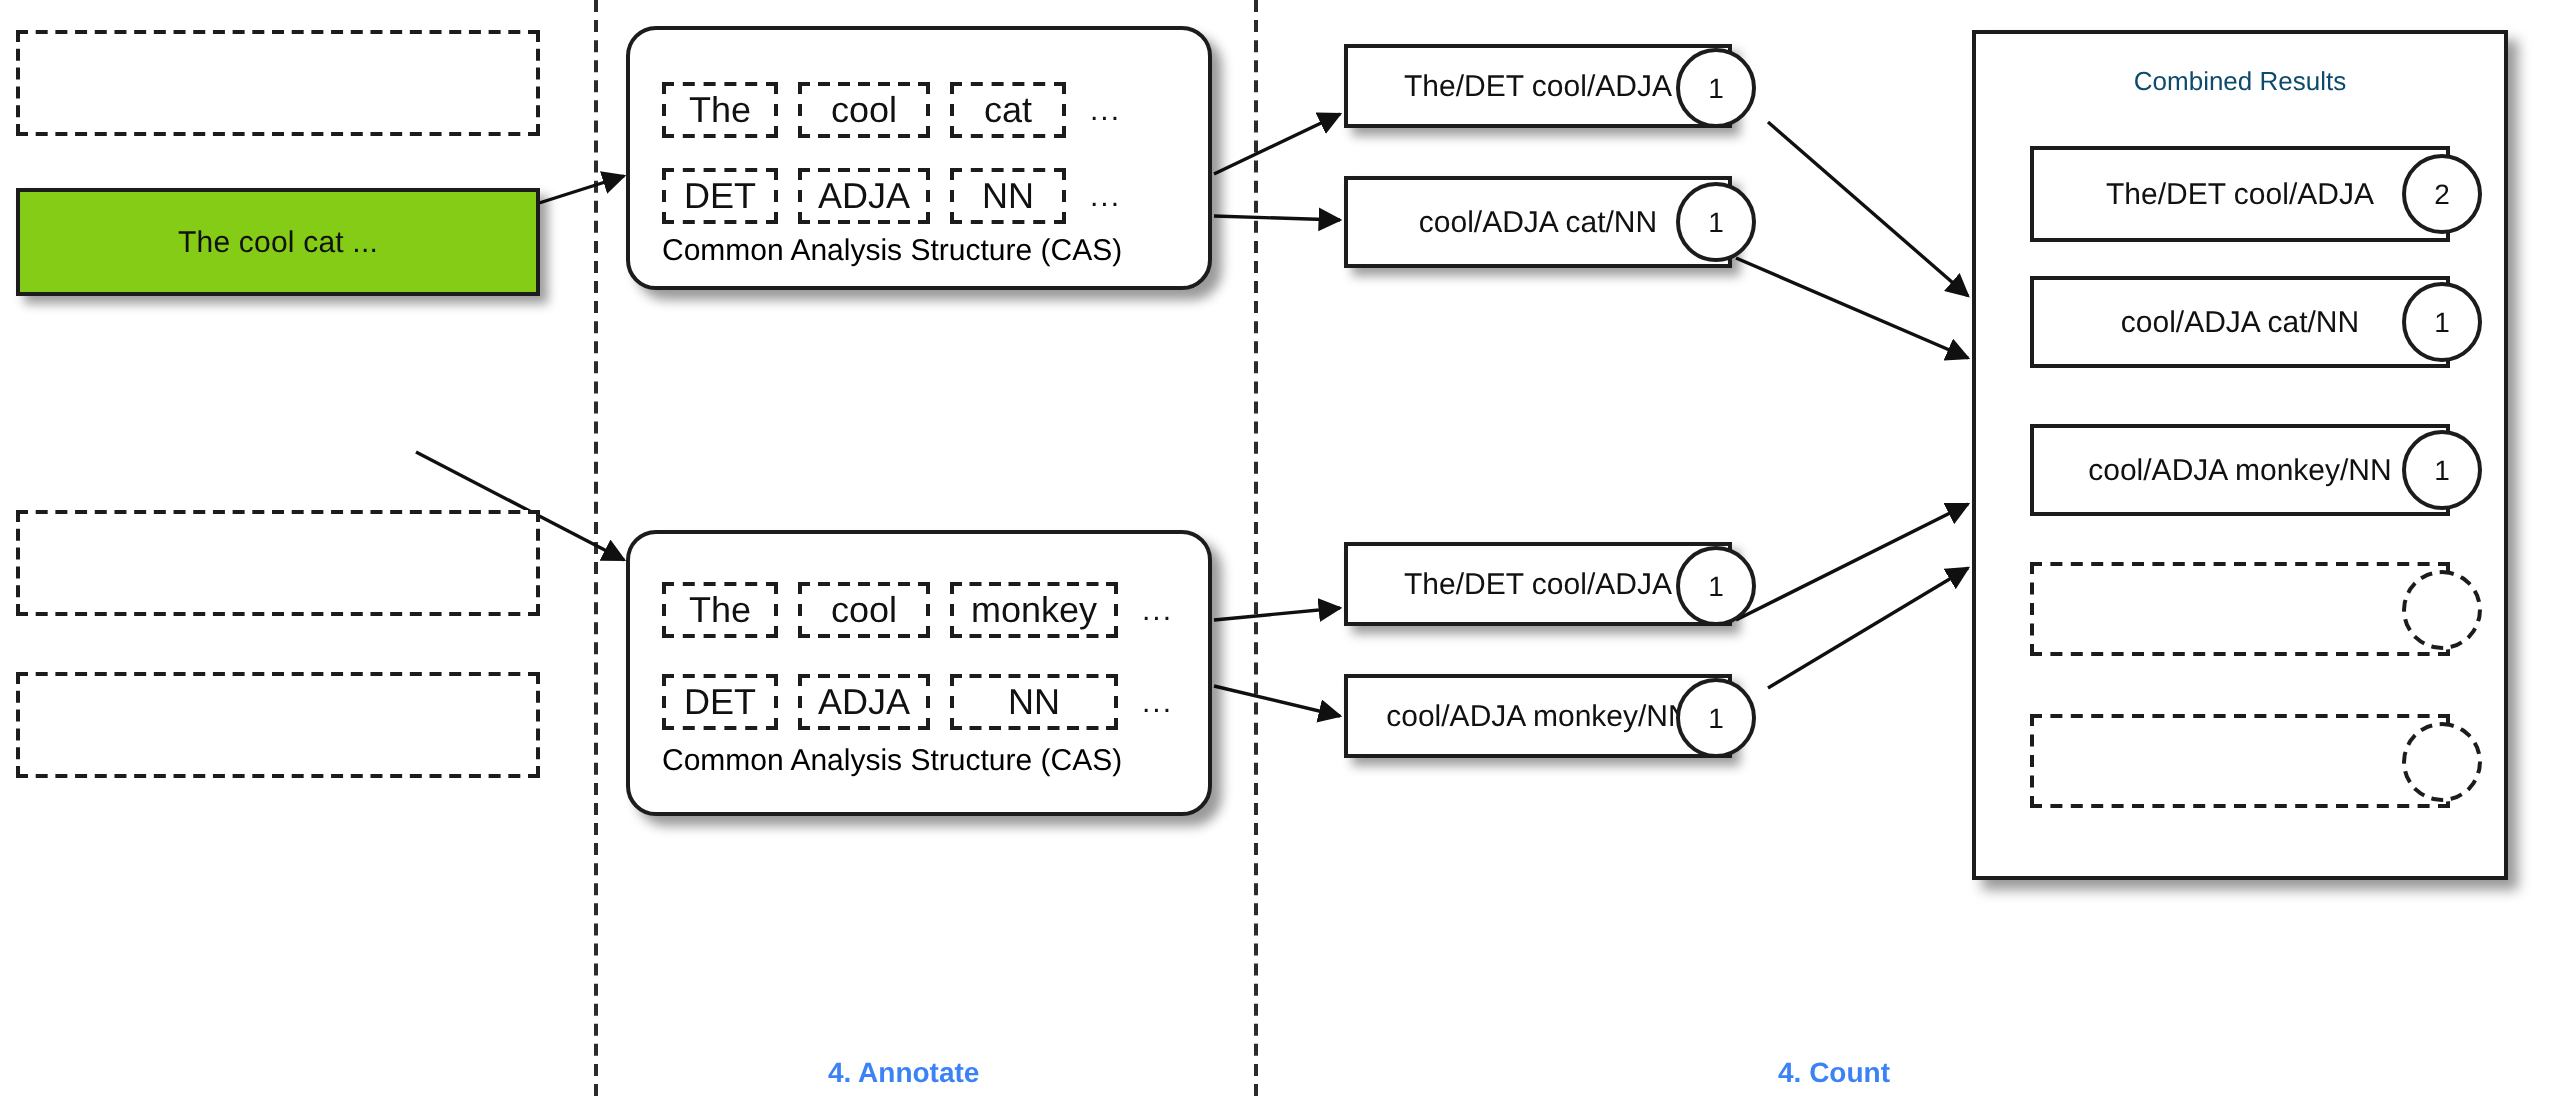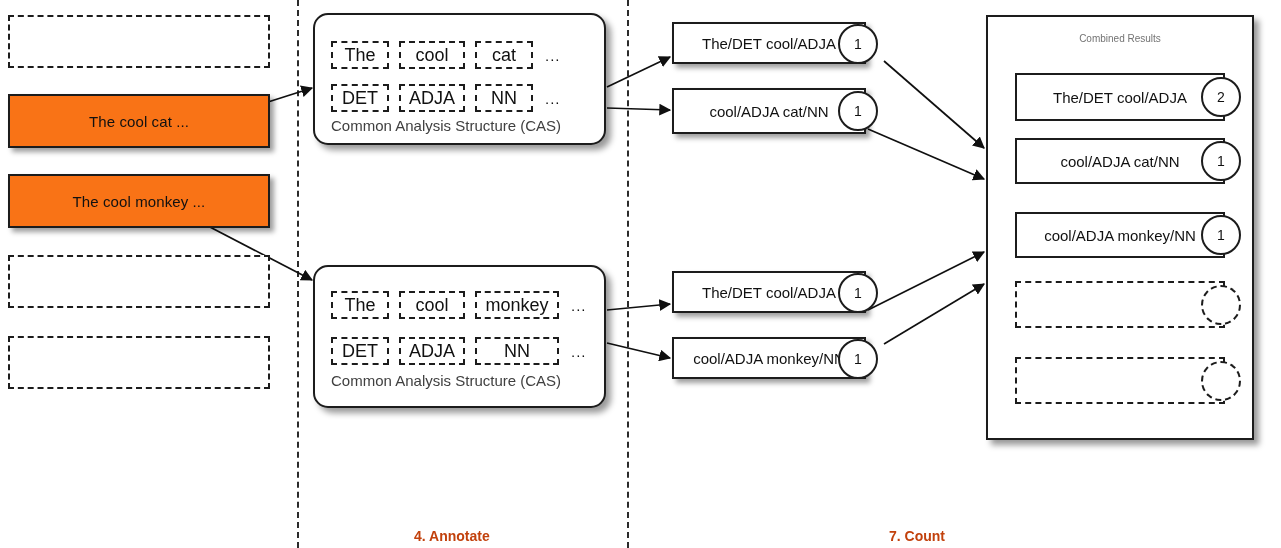--- a/index.html
+++ b/index.html
@@ -36,21 +36,21 @@
     box-sizing: border-box;
   }
   
   .doc-empty {
     border: 2px dashed #1c1c1c;
     background: #ffffff;
     z-index: 10;
   }
   .doc-solid {
     border: 2px solid #1c1c1c;
-    background: #f97316;
+    background: #84cc16;
     box-shadow: 4px 4px 5px rgba(0,0,0,0.38);
     display: flex;
     align-items: center;
     justify-content: center;
     z-index: 12;
   }
   .doc-solid .doc-text {
     font-size: 15px;
     color: #111;
     letter-spacing: 0.1px;
@@ -91,21 +91,21 @@
   .tok.w-nn2   { width: 84px; }
   .ellip {
     font-size: 15px;
     color: #111;
     padding-left: 2px;
     letter-spacing: 1px;
   }
   .cas-caption {
     position: absolute;
     font-size: 15px;
-    color: #404040;
+    color: #000000;
     white-space: nowrap;
   }
   
   .ngram {
     z-index: 12;
   }
   .ngram-box {
     position: absolute;
     left: 0; top: 0;
     border: 2px solid #1c1c1c;
@@ -140,22 +140,22 @@
   .results-panel {
     border: 2px solid #1c1c1c;
     background: #ffffff;
     box-shadow: 5px 5px 6px rgba(0,0,0,0.40);
     z-index: 10;
   }
   .results-title {
     position: absolute;
     width: 100%;
     text-align: center;
-    font-size: 10px;
-    color: #737373;
+    font-size: 13px;
+    color: #0c4a6e;
   }
   .res-row { z-index: 14; }
   .res-box {
     position: absolute;
     left: 0; top: 0;
     border: 2px solid #1c1c1c;
     background: #ffffff;
     box-sizing: border-box;
     display: flex;
     align-items: center;
@@ -174,21 +174,21 @@
   .divider {
     position: absolute;
     width: 0;
     border-left: 2px dashed #2b2b2b;
     z-index: 2;
   }
   .stage-label {
     position: absolute;
     font-size: 14px;
     font-weight: bold;
-    color: #c2410c;
+    color: #3b82f6;
     white-space: nowrap;
     z-index: 20;
     text-align: right;
   }
 </style>
 </head>
 <body>
 
 <div id="stage">
 
@@ -214,23 +214,20 @@
 
   <div class="node divider" style="left:297px; top:0px; height:548px;"></div>
   <div class="node divider" style="left:627px; top:0px; height:548px;"></div>
 
   <div class="node doc-empty" style="left:8px; top:15px; width:262px; height:53px;"></div>
 
   <div class="node doc-solid" style="left:8px; top:94px; width:262px; height:54px;">
     <span class="doc-text">The cool cat ...</span>
   </div>
 
-  <div class="node doc-solid" style="left:8px; top:174px; width:262px; height:54px;">
-    <span class="doc-text">The cool monkey ...</span>
-  </div>
 
   <div class="node doc-empty" style="left:8px; top:255px; width:262px; height:53px;"></div>
 
   <div class="node doc-empty" style="left:8px; top:336px; width:262px; height:53px;"></div>
 
   <div class="node cas" style="left:313px; top:13px; width:293px; height:132px;">
     <div class="cas-row" style="left:16px; top:26px;">
       <span class="tok w-the">The</span>
       <span class="tok w-cool">cool</span>
       <span class="tok w-cat">cat</span>
@@ -322,15 +319,15 @@
   </div>
 
   <div class="node res-row empty" style="left:1015px; top:357px; width:210px; height:47px;">
     <div class="res-box" style="width:210px; height:47px;">
       <span class="res-label"></span>
     </div>
     <div class="badge" style="left:186px; top:4px; width:40px; height:40px;"></div>
   </div>
 
   <div class="stage-label" style="left:414px; top:528px;">4. Annotate</div>
-  <div class="stage-label" style="left:889px; top:528px;">7. Count</div>
+  <div class="stage-label" style="left:889px; top:528px;">4. Count</div>
 
 </div>
 
 </body></html>

